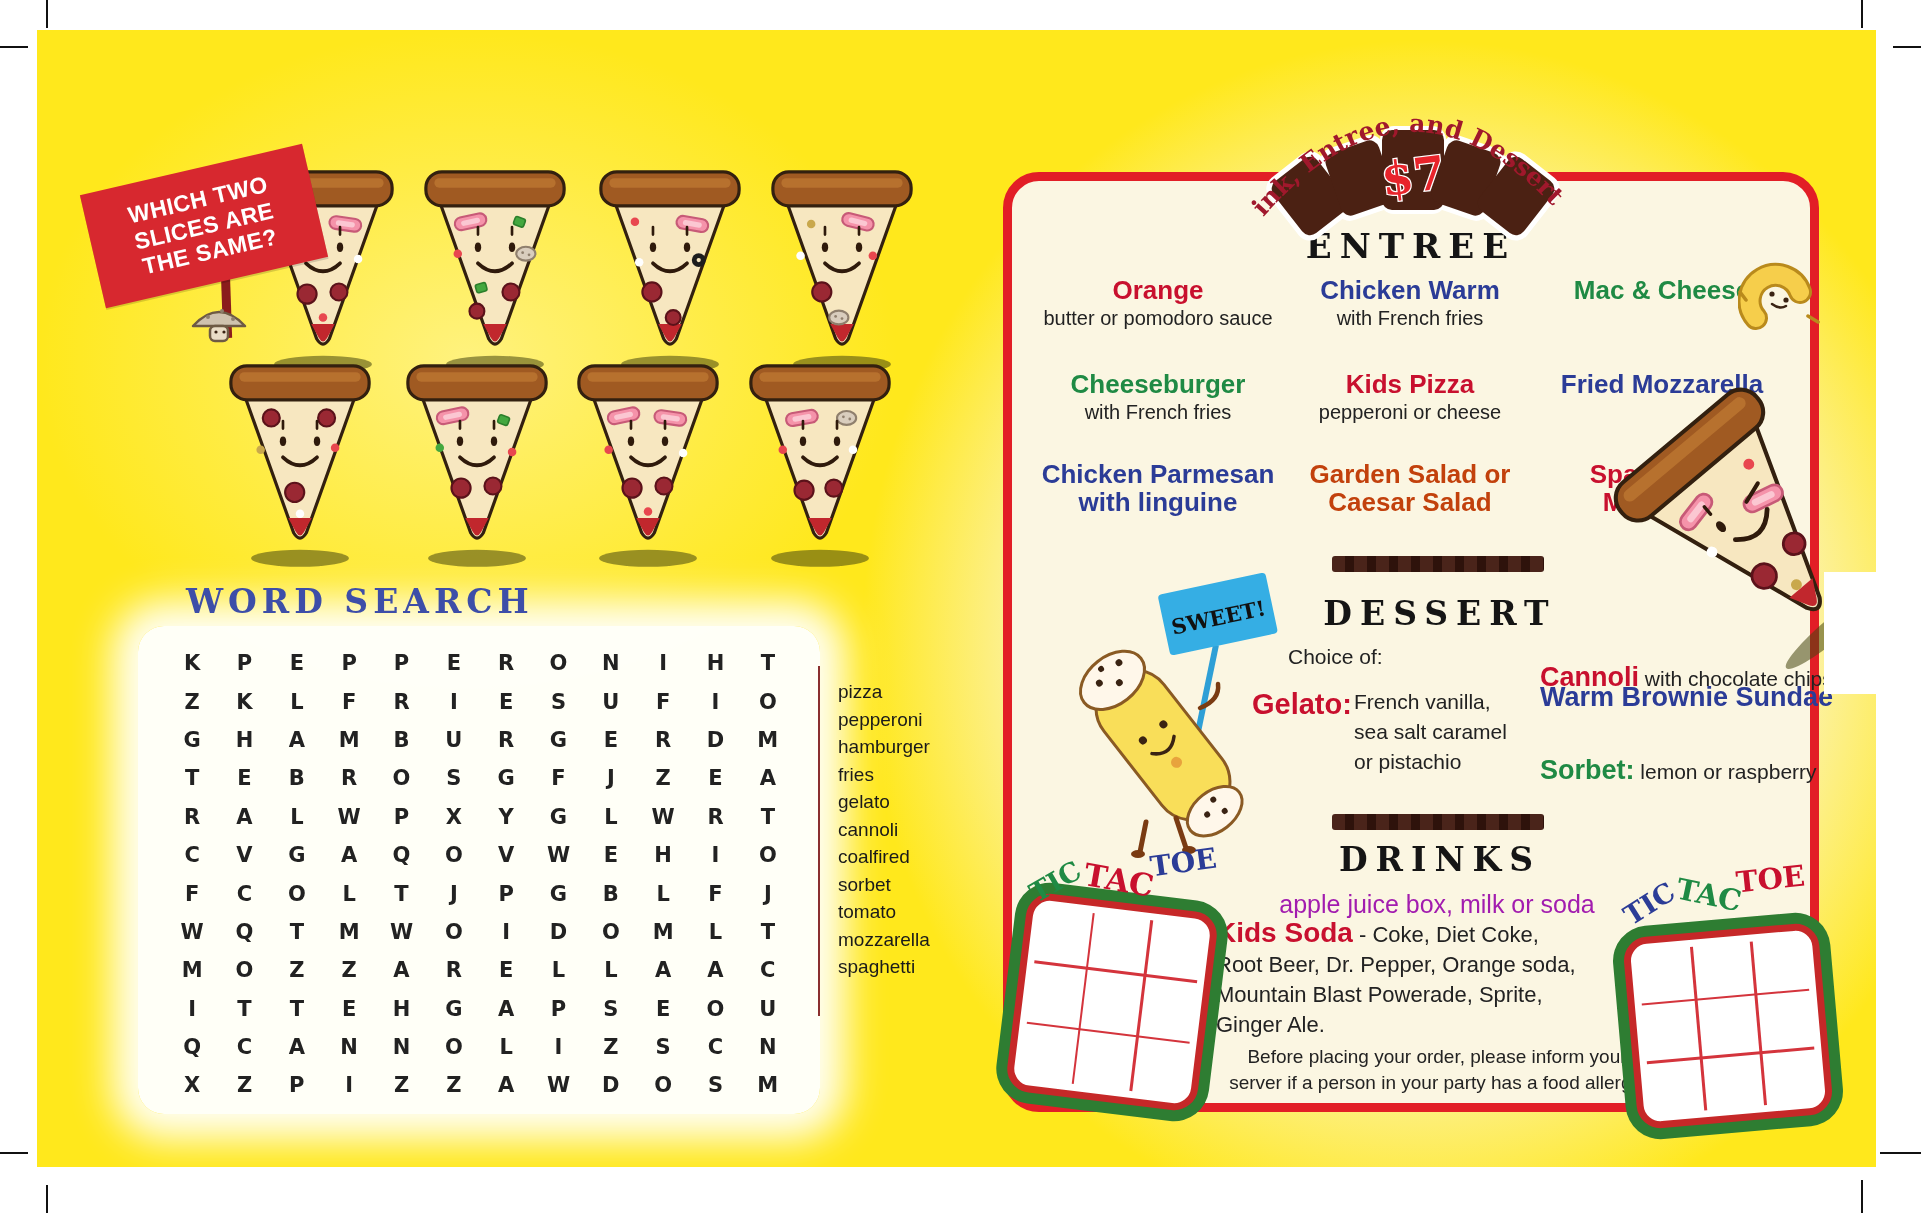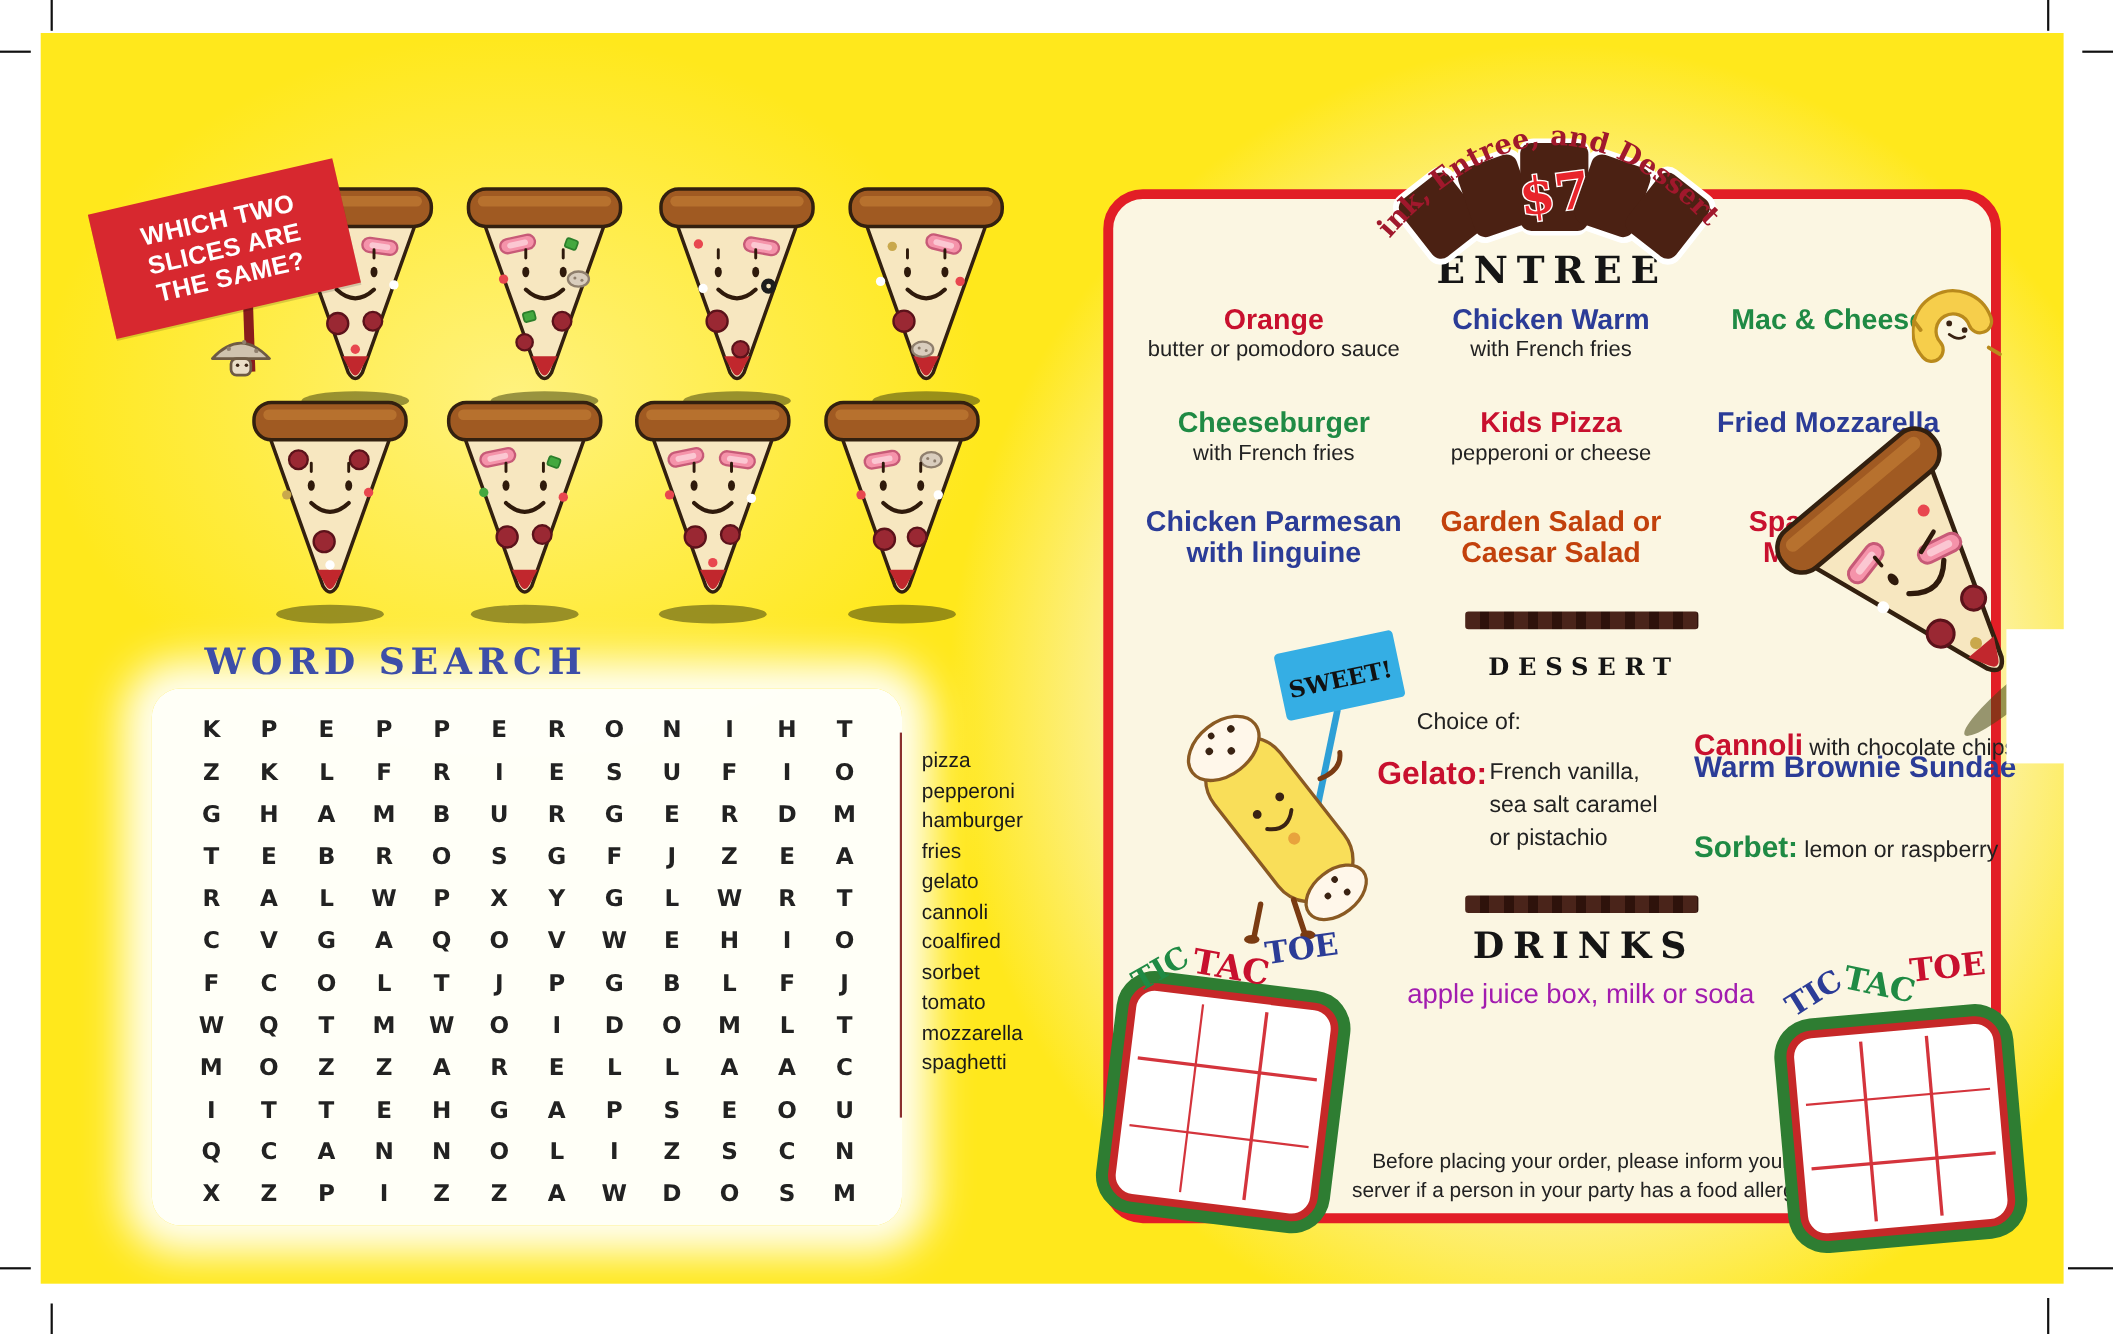--- a/index.html
+++ b/index.html
@@ -42,21 +42,21 @@
   .entree-title{position:absolute;left:1003px;top:226px;width:816px;text-align:center;
                 font-size:34px;letter-spacing:8px;color:#151515;z-index:2;}
   .entree-grid{position:absolute;left:1032px;top:276px;width:756px;display:grid;
                grid-template-columns:252px 252px 252px;grid-template-rows:94px 90px auto;z-index:2;}
   .menu-item{text-align:center;}
   .item-name{font-size:26px;font-weight:bold;line-height:1.08;white-space:pre-line;}
   .item-desc{font-size:20px;color:#222;margin-top:3px;}
   .divider{position:absolute;width:212px;height:16px;border-radius:3px;z-index:2;
            background:repeating-linear-gradient(90deg,#4A241A 0 13px,#2E120B 13px 22px);}
   .dessert-title{position:absolute;left:1190px;top:594px;width:500px;text-align:center;
-                 font-size:22px;letter-spacing:8px;color:#151515;z-index:2;}
+                 font-size:33px;letter-spacing:8px;color:#151515;z-index:2;}
   .choice-label{position:absolute;left:1288px;top:645px;font-size:21px;color:#222;z-index:2;}
   .gelato-label{position:absolute;left:1252px;top:688px;font-size:29px;font-weight:bold;color:#C8102E;z-index:2;}
   .gelato-desc{position:absolute;left:1354px;top:687px;font-size:21px;color:#222;line-height:30px;
                white-space:pre-line;z-index:2;}
   .cannoli-line{position:absolute;left:1540px;top:662px;z-index:2;}
   .cannoli-label{font-size:27px;font-weight:bold;color:#C8102E;}
   .inline-desc{font-size:21px;color:#222;}
   .brownie{position:absolute;left:1540px;top:682px;font-size:27px;font-weight:bold;color:#2B3C97;z-index:2;}
   .sorbet-line{position:absolute;left:1540px;top:755px;z-index:2;}
   .sorbet-label{font-size:27px;font-weight:bold;color:#1F8A44;}
@@ -622,20 +622,26 @@
         <path d="M59,72 l0,-7" stroke="#2F1A0B" stroke-width="2.5" stroke-linecap="round"></path>
         <path d="M85,82 L100,77" stroke="#2F1A0B" stroke-width="3" stroke-linecap="round"></path>
         <path d="M61,98 Q78,113 93,96" fill="none" stroke="#2F1A0B" stroke-width="3.5" stroke-linecap="round"></path>
       </svg></div>
   <div class="white-notch"></div>
 
   <div class="divider" style="left:1332px;top:814px;"></div>
 
   <div class="drinks-title heading">DRINKS</div>
   <div class="drinks-sub">apple juice box, milk or soda</div>
+  <div class="kids-soda">
+    <span class="kids-soda-label">Kids Soda</span><span class="kids-soda-desc"> - Coke, Diet Coke,
+Root Beer, Dr. Pepper, Orange soda,
+Mountain Blast Powerade, Sprite,
+Ginger Ale.</span>
+  </div>
   <div class="allergy">Before placing your order, please inform your server if a person in your party has a food allergy.</div>
 
   <span class="ttt-letter" id="ttl-0" style="left: 1028px; top: 866px; font-size: 27px; transform: rotate(-30deg); color: rgb(31, 138, 68);">TIC</span>
   <span class="ttt-letter" id="ttl-1" style="left: 1084px; top: 862px; font-size: 31px; transform: rotate(10deg); color: rgb(200, 16, 46);">TAC</span>
   <span class="ttt-letter" id="ttl-2" style="left: 1150px; top: 846px; font-size: 28px; transform: rotate(-8deg); color: rgb(43, 60, 151);">TOE</span>
   <div class="ttt-board" style="left:1016px;top:902px;width:178px;height:186px;transform:rotate(7deg);">
     <div class="ttt-line ttt-v" style="left:33%;"></div>
     <div class="ttt-line ttt-v" style="left:66%;"></div>
     <div class="ttt-line ttt-h" style="top:33%;"></div>
     <div class="ttt-line ttt-h" style="top:66%;"></div>

